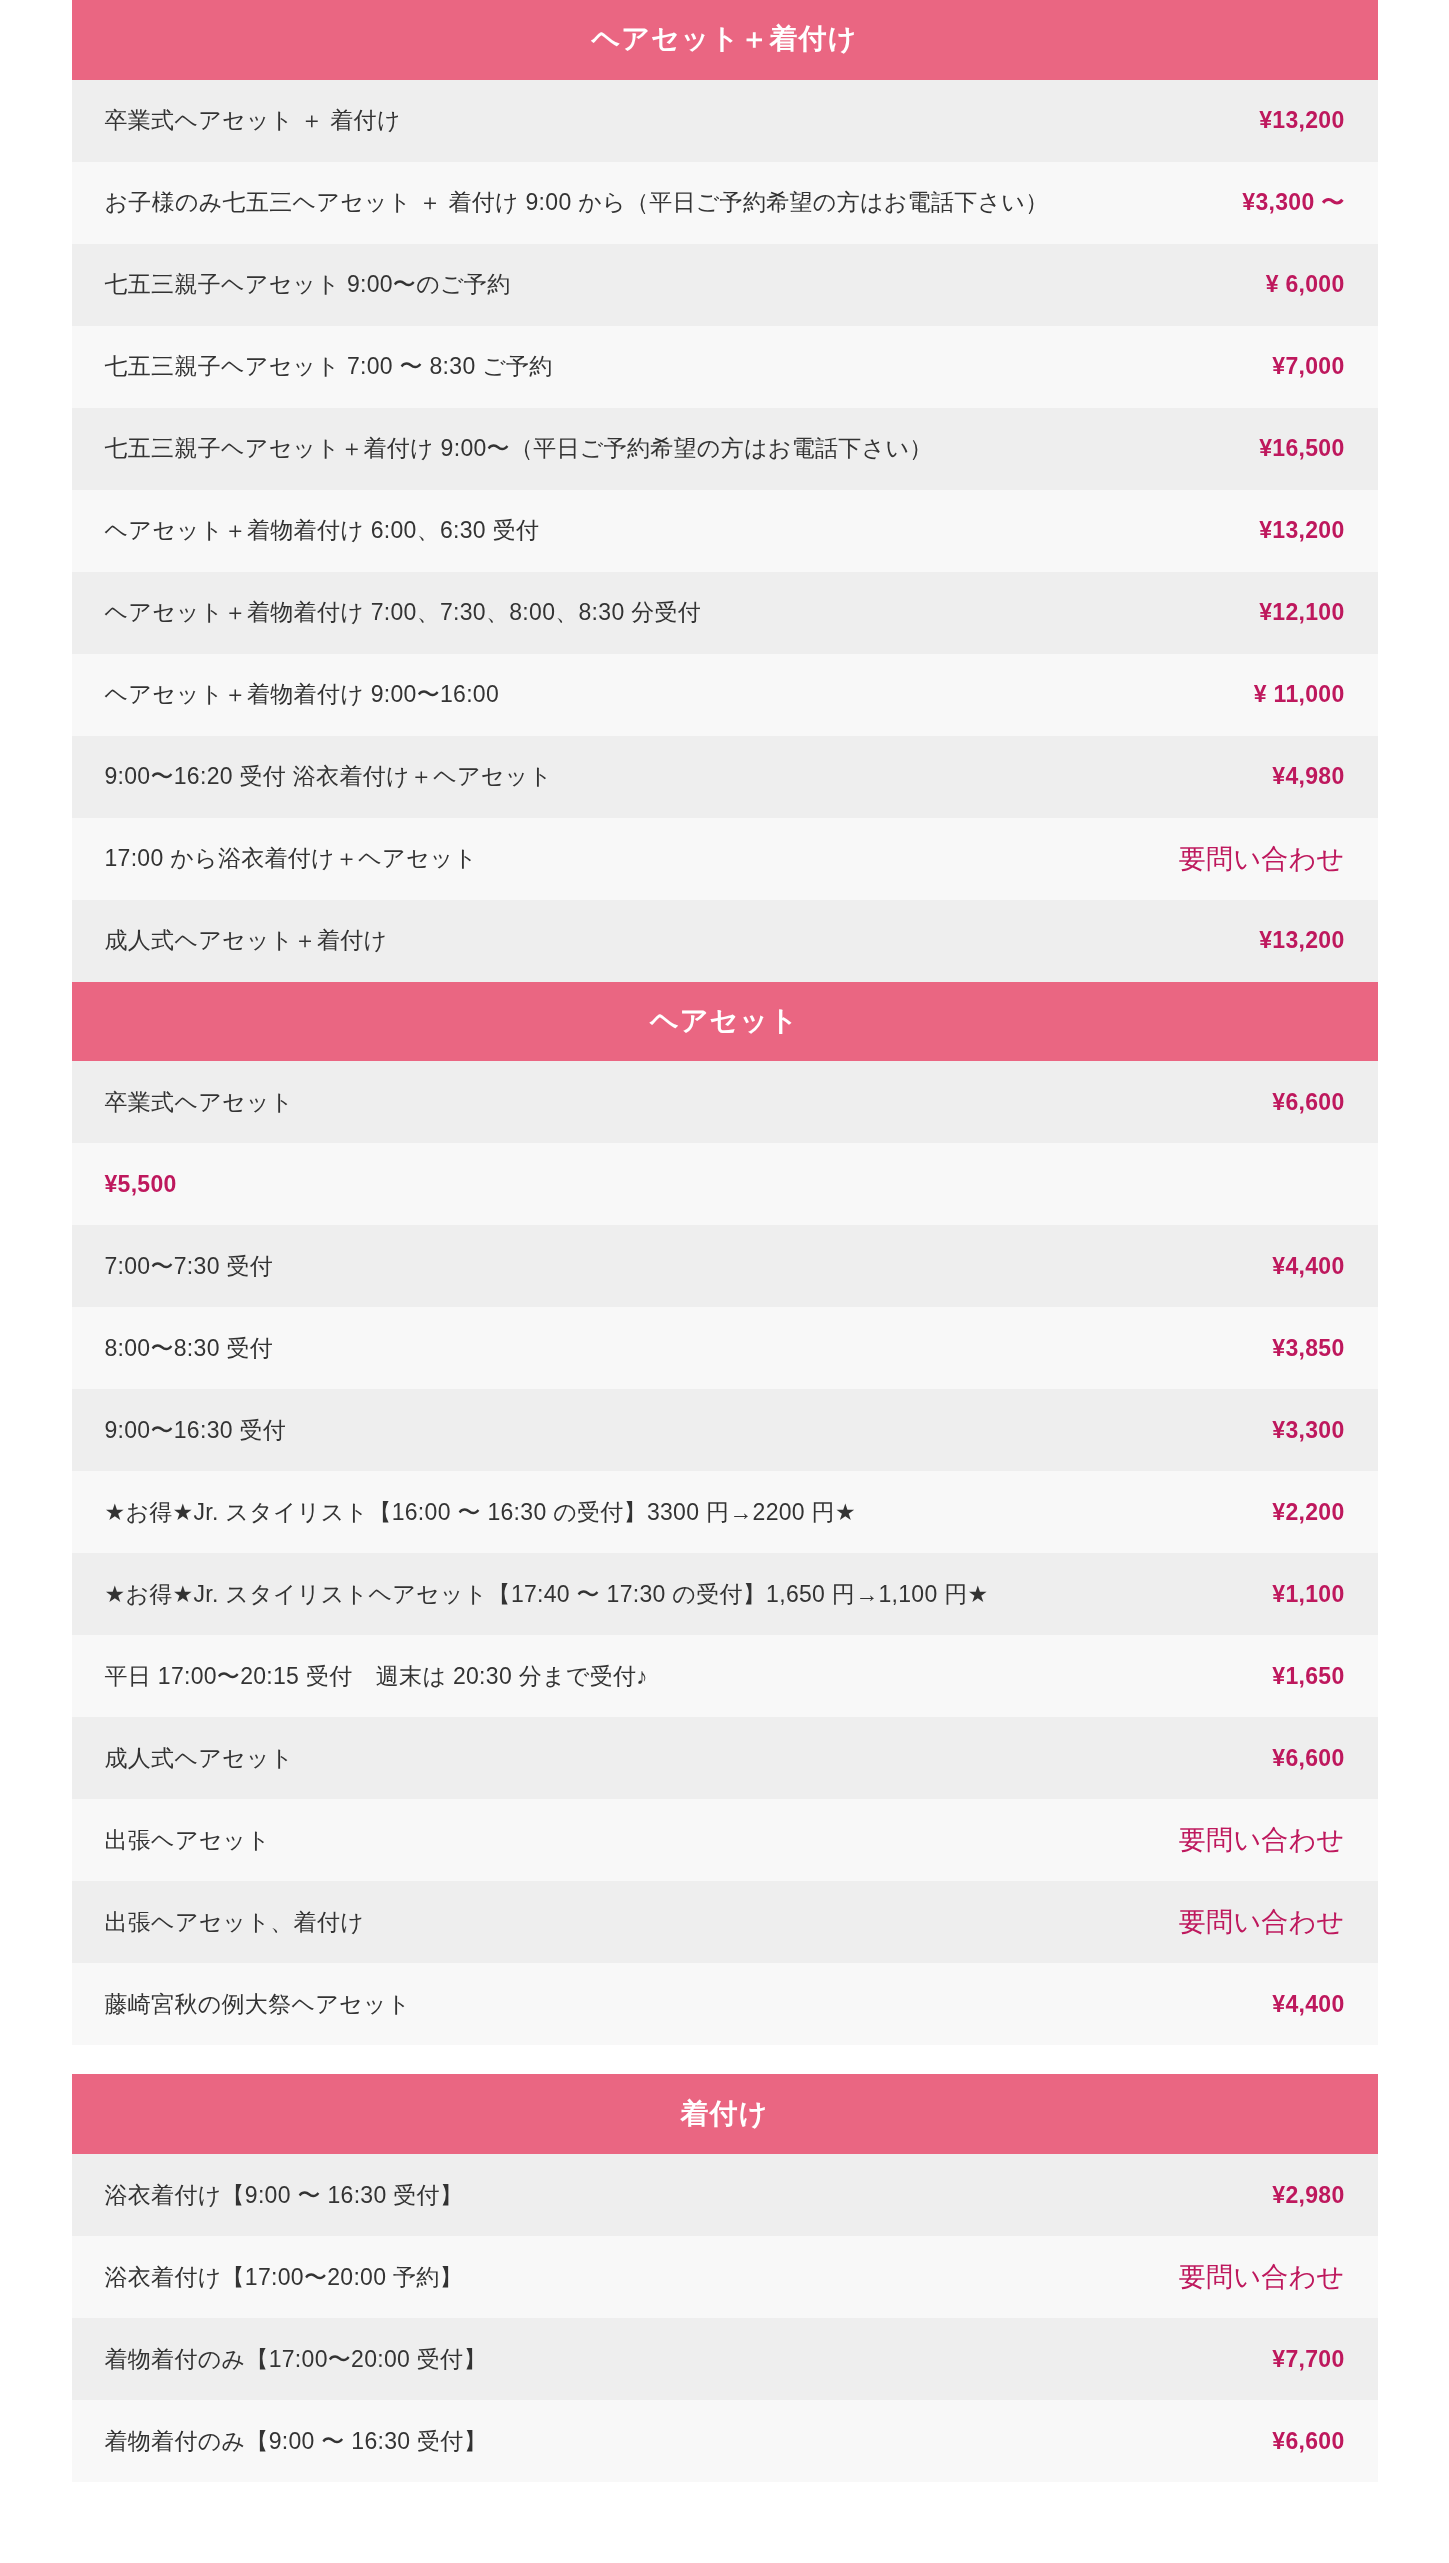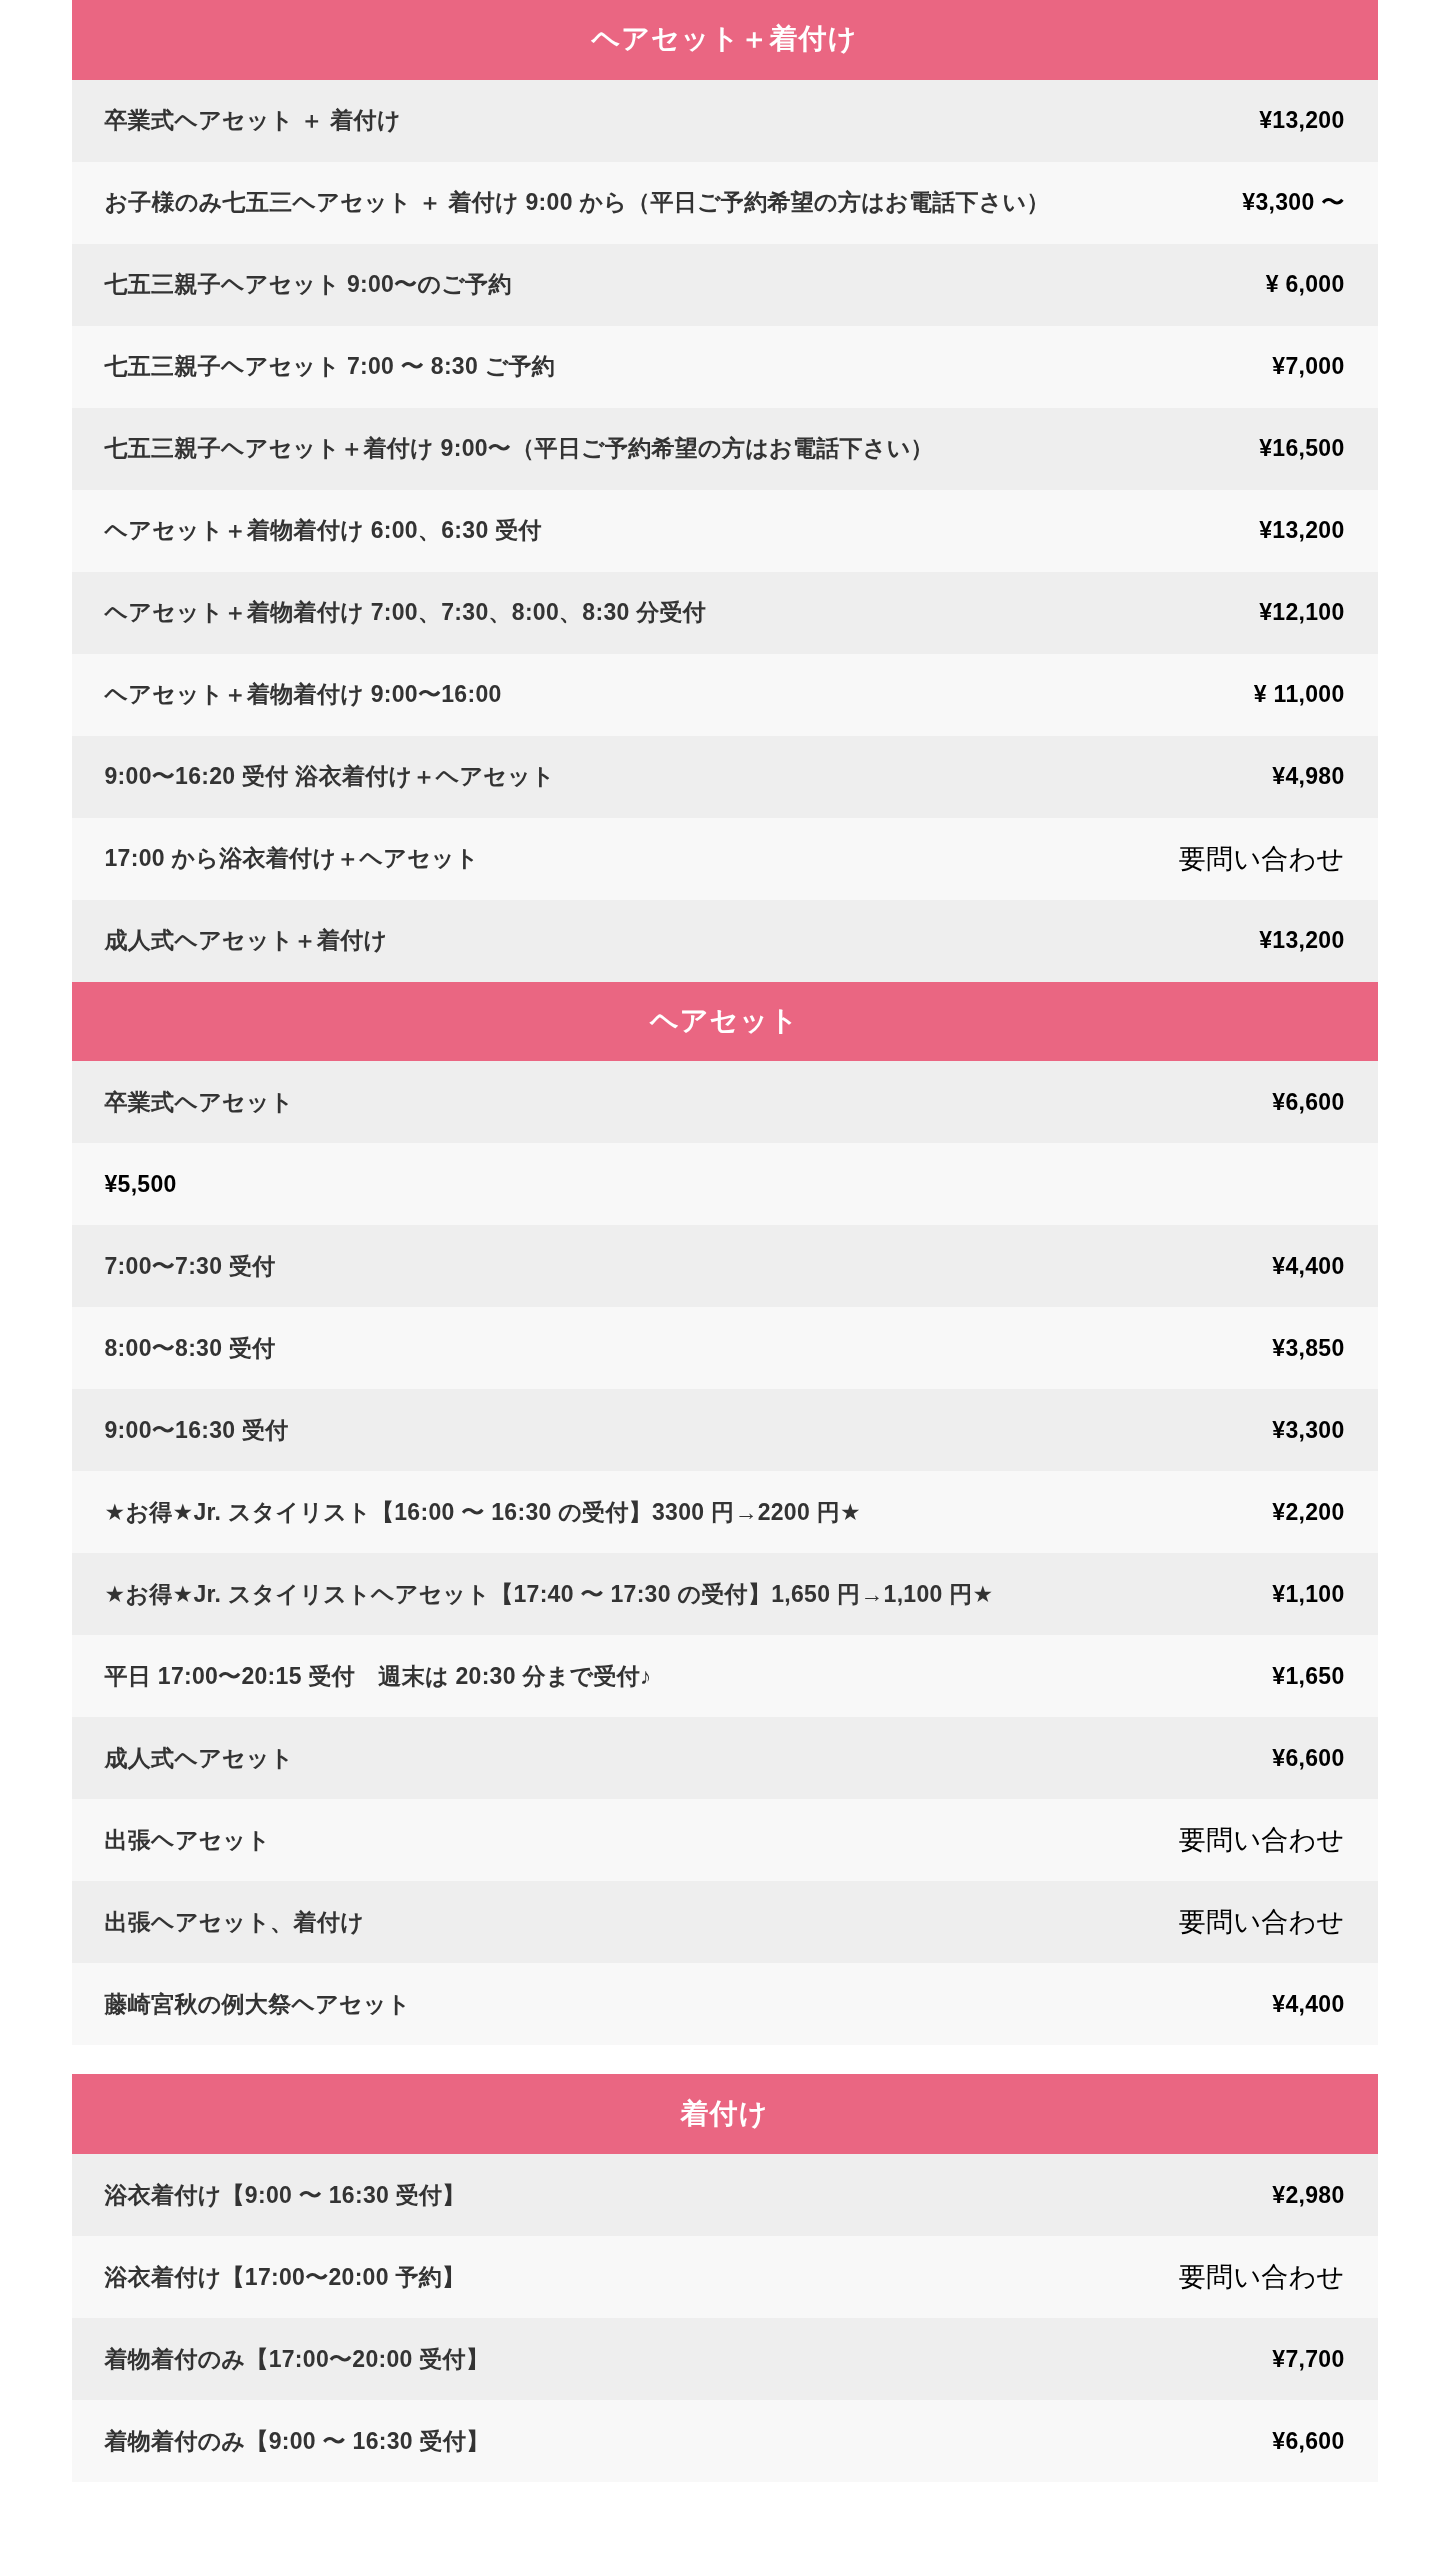--- a/index.html
+++ b/index.html
@@ -48,26 +48,25 @@
     background: #f8f8f8;
     justify-content: space-between;
   }
   .row-label {
     font-size: 23px;
     line-height: 1.5;
     color: #333333;
     flex: 1 1 auto;
     padding-right: 22.6px;
     letter-spacing: 0.3px;
-    font-weight: bold;
   }
   .row-price {
     font-size: 23px;
     font-weight: bold;
-    color: #000000;
+    color: #be185d;
     flex: 0 0 auto;
     text-align: right;
     white-space: nowrap;
     letter-spacing: 0.3px;
   }
   .row-price.inquiry {
     font-weight: normal;
     font-size: 27px;
   }
   .section-gap {

